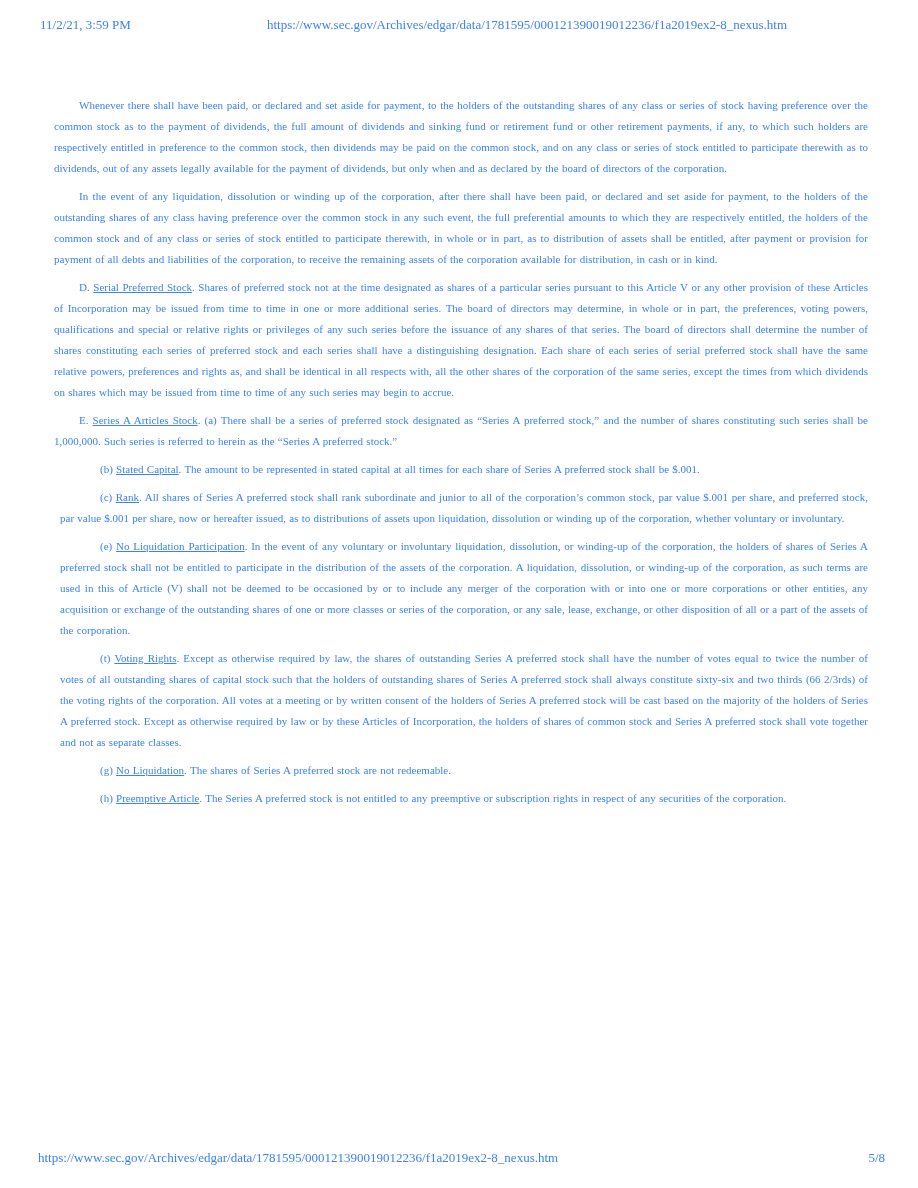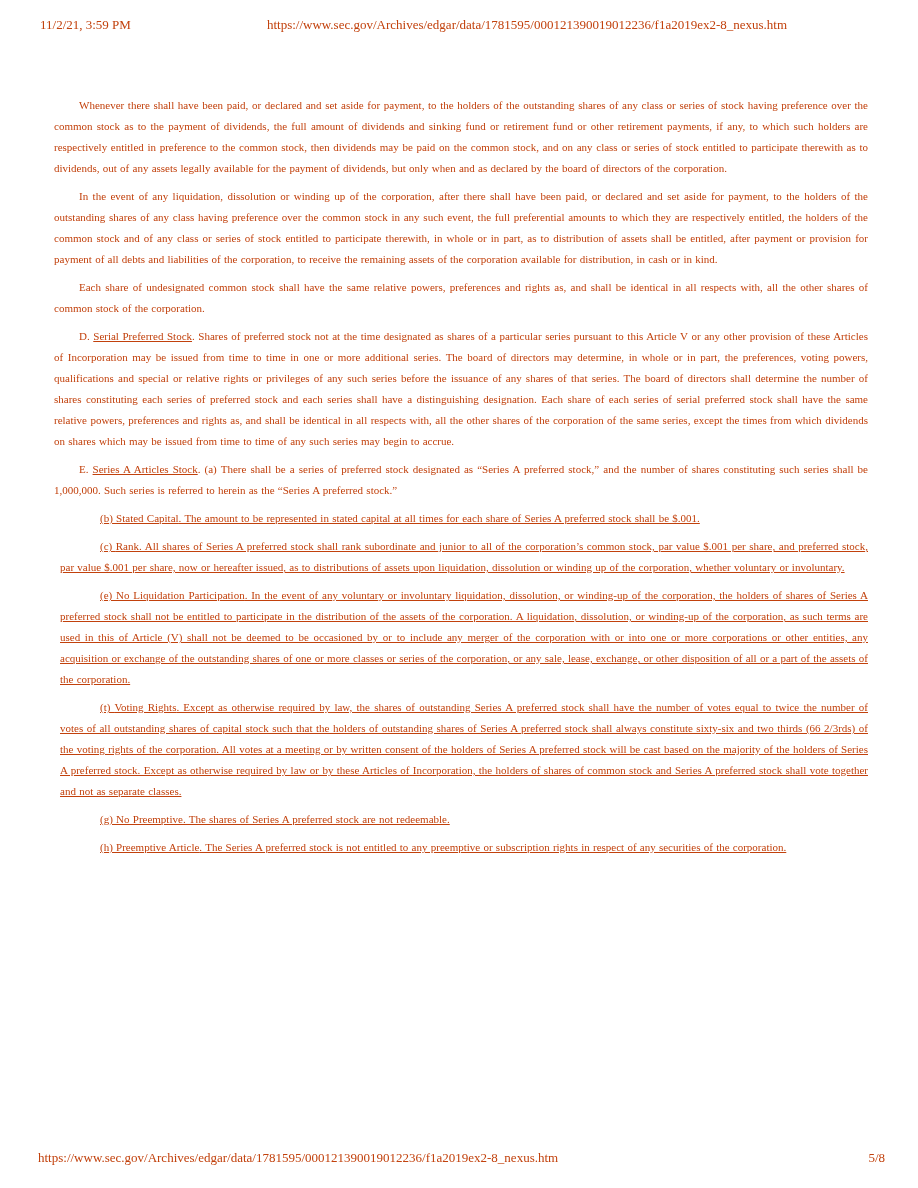--- a/index.html
+++ b/index.html
@@ -5,21 +5,21 @@
   html, body {
     margin: 0;
     padding: 0;
     background: #ffffff;
   }
   .page {
     position: relative;
     width: 918px;
     height: 1188px;
     background: #ffffff;
-    color: #c2410c;
+    color: #3b82f6;
     font-family: "Liberation Serif", serif;
     overflow: hidden;
   }
   .print-header {
     position: absolute;
     top: 17px;
     left: 0;
     right: 0;
     height: 16px;
     font-size: 13px;
@@ -48,21 +48,20 @@
     margin: 0 0 7px 4px;
     font-size: 11px;
     line-height: 21px;
     text-align: justify;
     text-indent: 25px;
     word-spacing: 0.5px;
   }
   p.para.sub {
     margin-left: 10px;
     text-indent: 40px;
-    text-decoration: underline;
   }
   .u {
     text-decoration: underline;
   }
   .print-footer {
     position: absolute;
     bottom: 22px;
     left: 0;
     right: 0;
     height: 16px;
@@ -88,28 +87,27 @@
 <div class="page">
 
   <div class="print-header">
     <span class="date">11/2/21, 3:59 PM</span>
     <span class="url">https://www.sec.gov/Archives/edgar/data/1781595/000121390019012236/f1a2019ex2-8_nexus.htm</span>
   </div>
 
   <div class="content">
       <p class="para">Whenever there shall have been paid, or declared and set aside for payment, to the holders of the outstanding shares of any class or series of stock having preference over the common stock as to the payment of dividends, the full amount of dividends and sinking fund or retirement fund or other retirement payments, if any, to which such holders are respectively entitled in preference to the common stock, then dividends may be paid on the common stock, and on any class or series of stock entitled to participate therewith as to dividends, out of any assets legally available for the payment of dividends, but only when and as declared by the board of directors of the corporation.</p>
       <p class="para">In the event of any liquidation, dissolution or winding up of the corporation, after there shall have been paid, or declared and set aside for payment, to the holders of the outstanding shares of any class having preference over the common stock in any such event, the full preferential amounts to which they are respectively entitled, the holders of the common stock and of any class or series of stock entitled to participate therewith, in whole or in part, as to distribution of assets shall be entitled, after payment or provision for payment of all debts and liabilities of the corporation, to receive the remaining assets of the corporation available for distribution, in cash or in kind.</p>
-      <p class="para">Each share of undesignated common stock shall have the same relative powers, preferences and rights as, and shall be identical in all respects with, all the other shares of common stock of the corporation.</p>
       <p class="para">D. <span class="u">Serial Preferred Stock</span>. Shares of preferred stock not at the time designated as shares of a particular series pursuant to this Article V or any other provision of these Articles of Incorporation may be issued from time to time in one or more additional series. The board of directors may determine, in whole or in part, the preferences, voting powers, qualifications and special or relative rights or privileges of any such series before the issuance of any shares of that series. The board of directors shall determine the number of shares constituting each series of preferred stock and each series shall have a distinguishing designation. Each share of each series of serial preferred stock shall have the same relative powers, preferences and rights as, and shall be identical in all respects with, all the other shares of the corporation of the same series, except the times from which dividends on shares which may be issued from time to time of any such series may begin to accrue.</p>
       <p class="para">E. <span class="u">Series A Articles Stock</span>. (a) There shall be a series of preferred stock designated as “Series A preferred stock,” and the number of shares constituting such series shall be 1,000,000. Such series is referred to herein as the “Series A preferred stock.”</p>
       <p class="para sub">(b) <span class="u">Stated Capital</span>. The amount to be represented in stated capital at all times for each share of Series A preferred stock shall be $.001.</p>
       <p class="para sub">(c) <span class="u">Rank</span>. All shares of Series A preferred stock shall rank subordinate and junior to all of the corporation’s common stock, par value $.001 per share, and preferred stock, par value $.001 per share, now or hereafter issued, as to distributions of assets upon liquidation, dissolution or winding up of the corporation, whether voluntary or involuntary.</p>
       <p class="para sub">(e) <span class="u">No Liquidation Participation</span>. In the event of any voluntary or involuntary liquidation, dissolution, or winding-up of the corporation, the holders of shares of Series A preferred stock shall not be entitled to participate in the distribution of the assets of the corporation. A liquidation, dissolution, or winding-up of the corporation, as such terms are used in this of Article (V) shall not be deemed to be occasioned by or to include any merger of the corporation with or into one or more corporations or other entities, any acquisition or exchange of the outstanding shares of one or more classes or series of the corporation, or any sale, lease, exchange, or other disposition of all or a part of the assets of the corporation.</p>
       <p class="para sub">(t) <span class="u">Voting Rights</span>. Except as otherwise required by law, the shares of outstanding Series A preferred stock shall have the number of votes equal to twice the number of votes of all outstanding shares of capital stock such that the holders of outstanding shares of Series A preferred stock shall always constitute sixty-six and two thirds (66 2/3rds) of the voting rights of the corporation. All votes at a meeting or by written consent of the holders of Series A preferred stock will be cast based on the majority of the holders of Series A preferred stock. Except as otherwise required by law or by these Articles of Incorporation, the holders of shares of common stock and Series A preferred stock shall vote together and not as separate classes.</p>
-      <p class="para sub">(g) <span class="u">No Preemptive</span>. The shares of Series A preferred stock are not redeemable.</p>
+      <p class="para sub">(g) <span class="u">No Liquidation</span>. The shares of Series A preferred stock are not redeemable.</p>
       <p class="para sub">(h) <span class="u">Preemptive Article</span>. The Series A preferred stock is not entitled to any preemptive or subscription rights in respect of any securities of the corporation.</p>
     </div>
 
   <div class="print-footer">
     <span class="url">https://www.sec.gov/Archives/edgar/data/1781595/000121390019012236/f1a2019ex2-8_nexus.htm</span>
     <span class="page-num">5/8</span>
   </div>
 
 </div>
 

